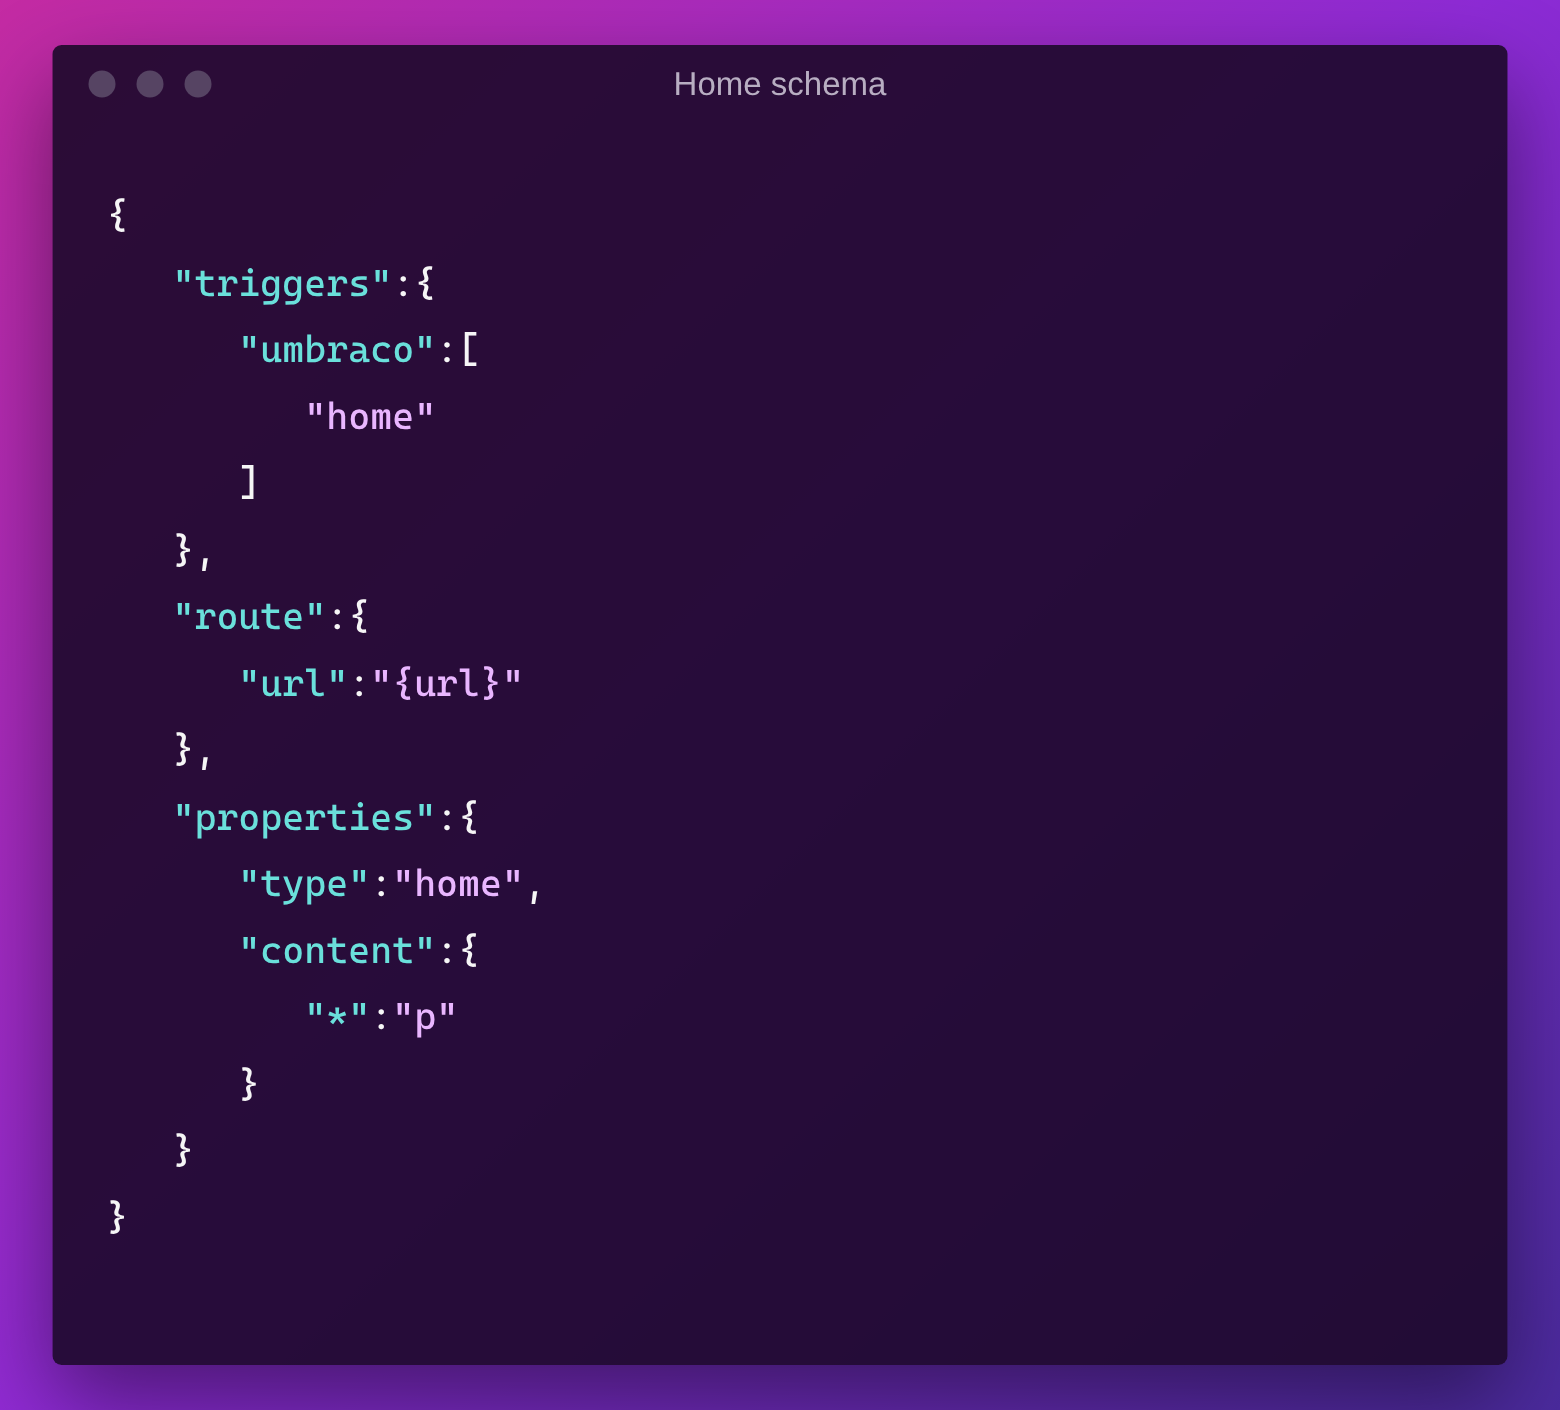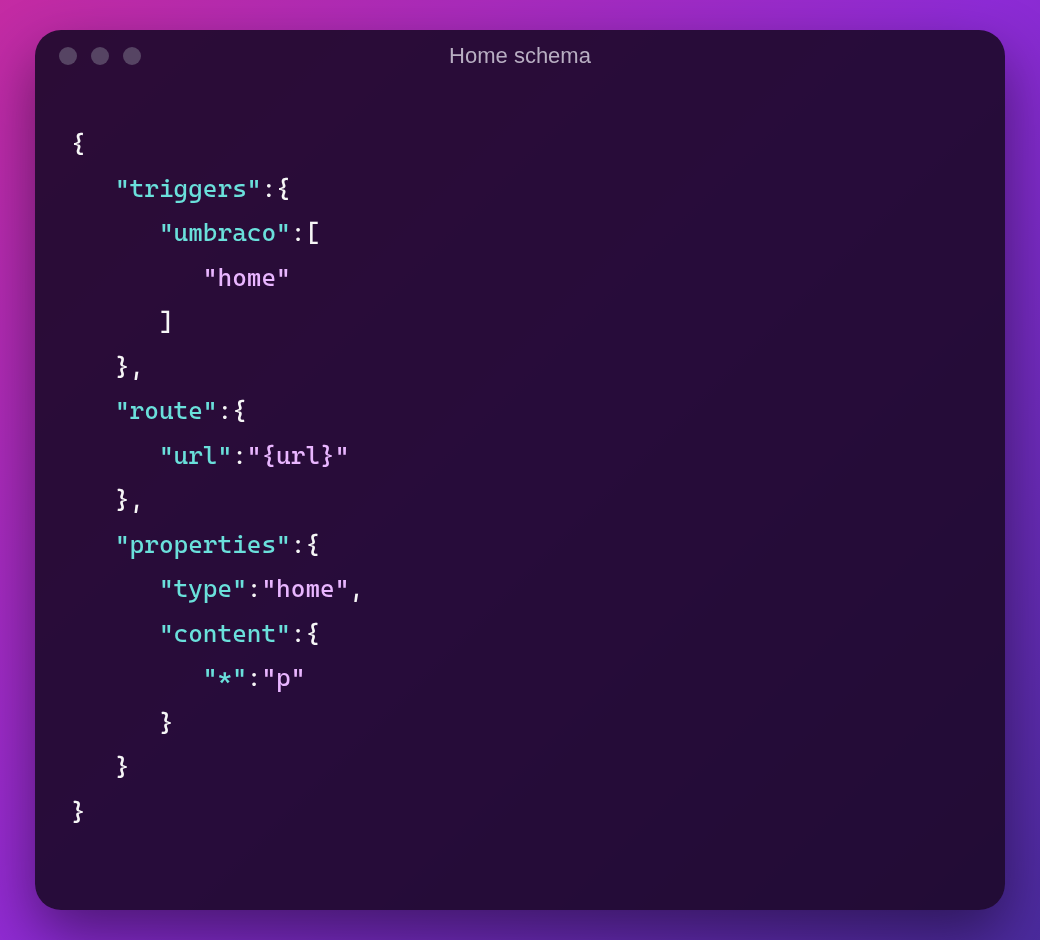--- a/index.html
+++ b/index.html
@@ -10,21 +10,21 @@
       display: flex;
       align-items: center;
       justify-content: center;
       font-family: ui-monospace, "SF Mono", "Cascadia Code", Menlo, Consolas, monospace;
       overflow: hidden;
     }
     .window {
       width: 970px;
       height: 880px;
       background: rgba(30, 10, 45, 0.92);
-      border-radius: 26px;
+      border-radius: 6px;
       box-shadow: 0 25px 60px rgba(0,0,0,0.45);
       overflow: hidden;
       position: relative;
     }
     .titlebar {
       height: 52px;
       display: flex;
       align-items: center;
       padding: 0 24px;
       position: relative;

